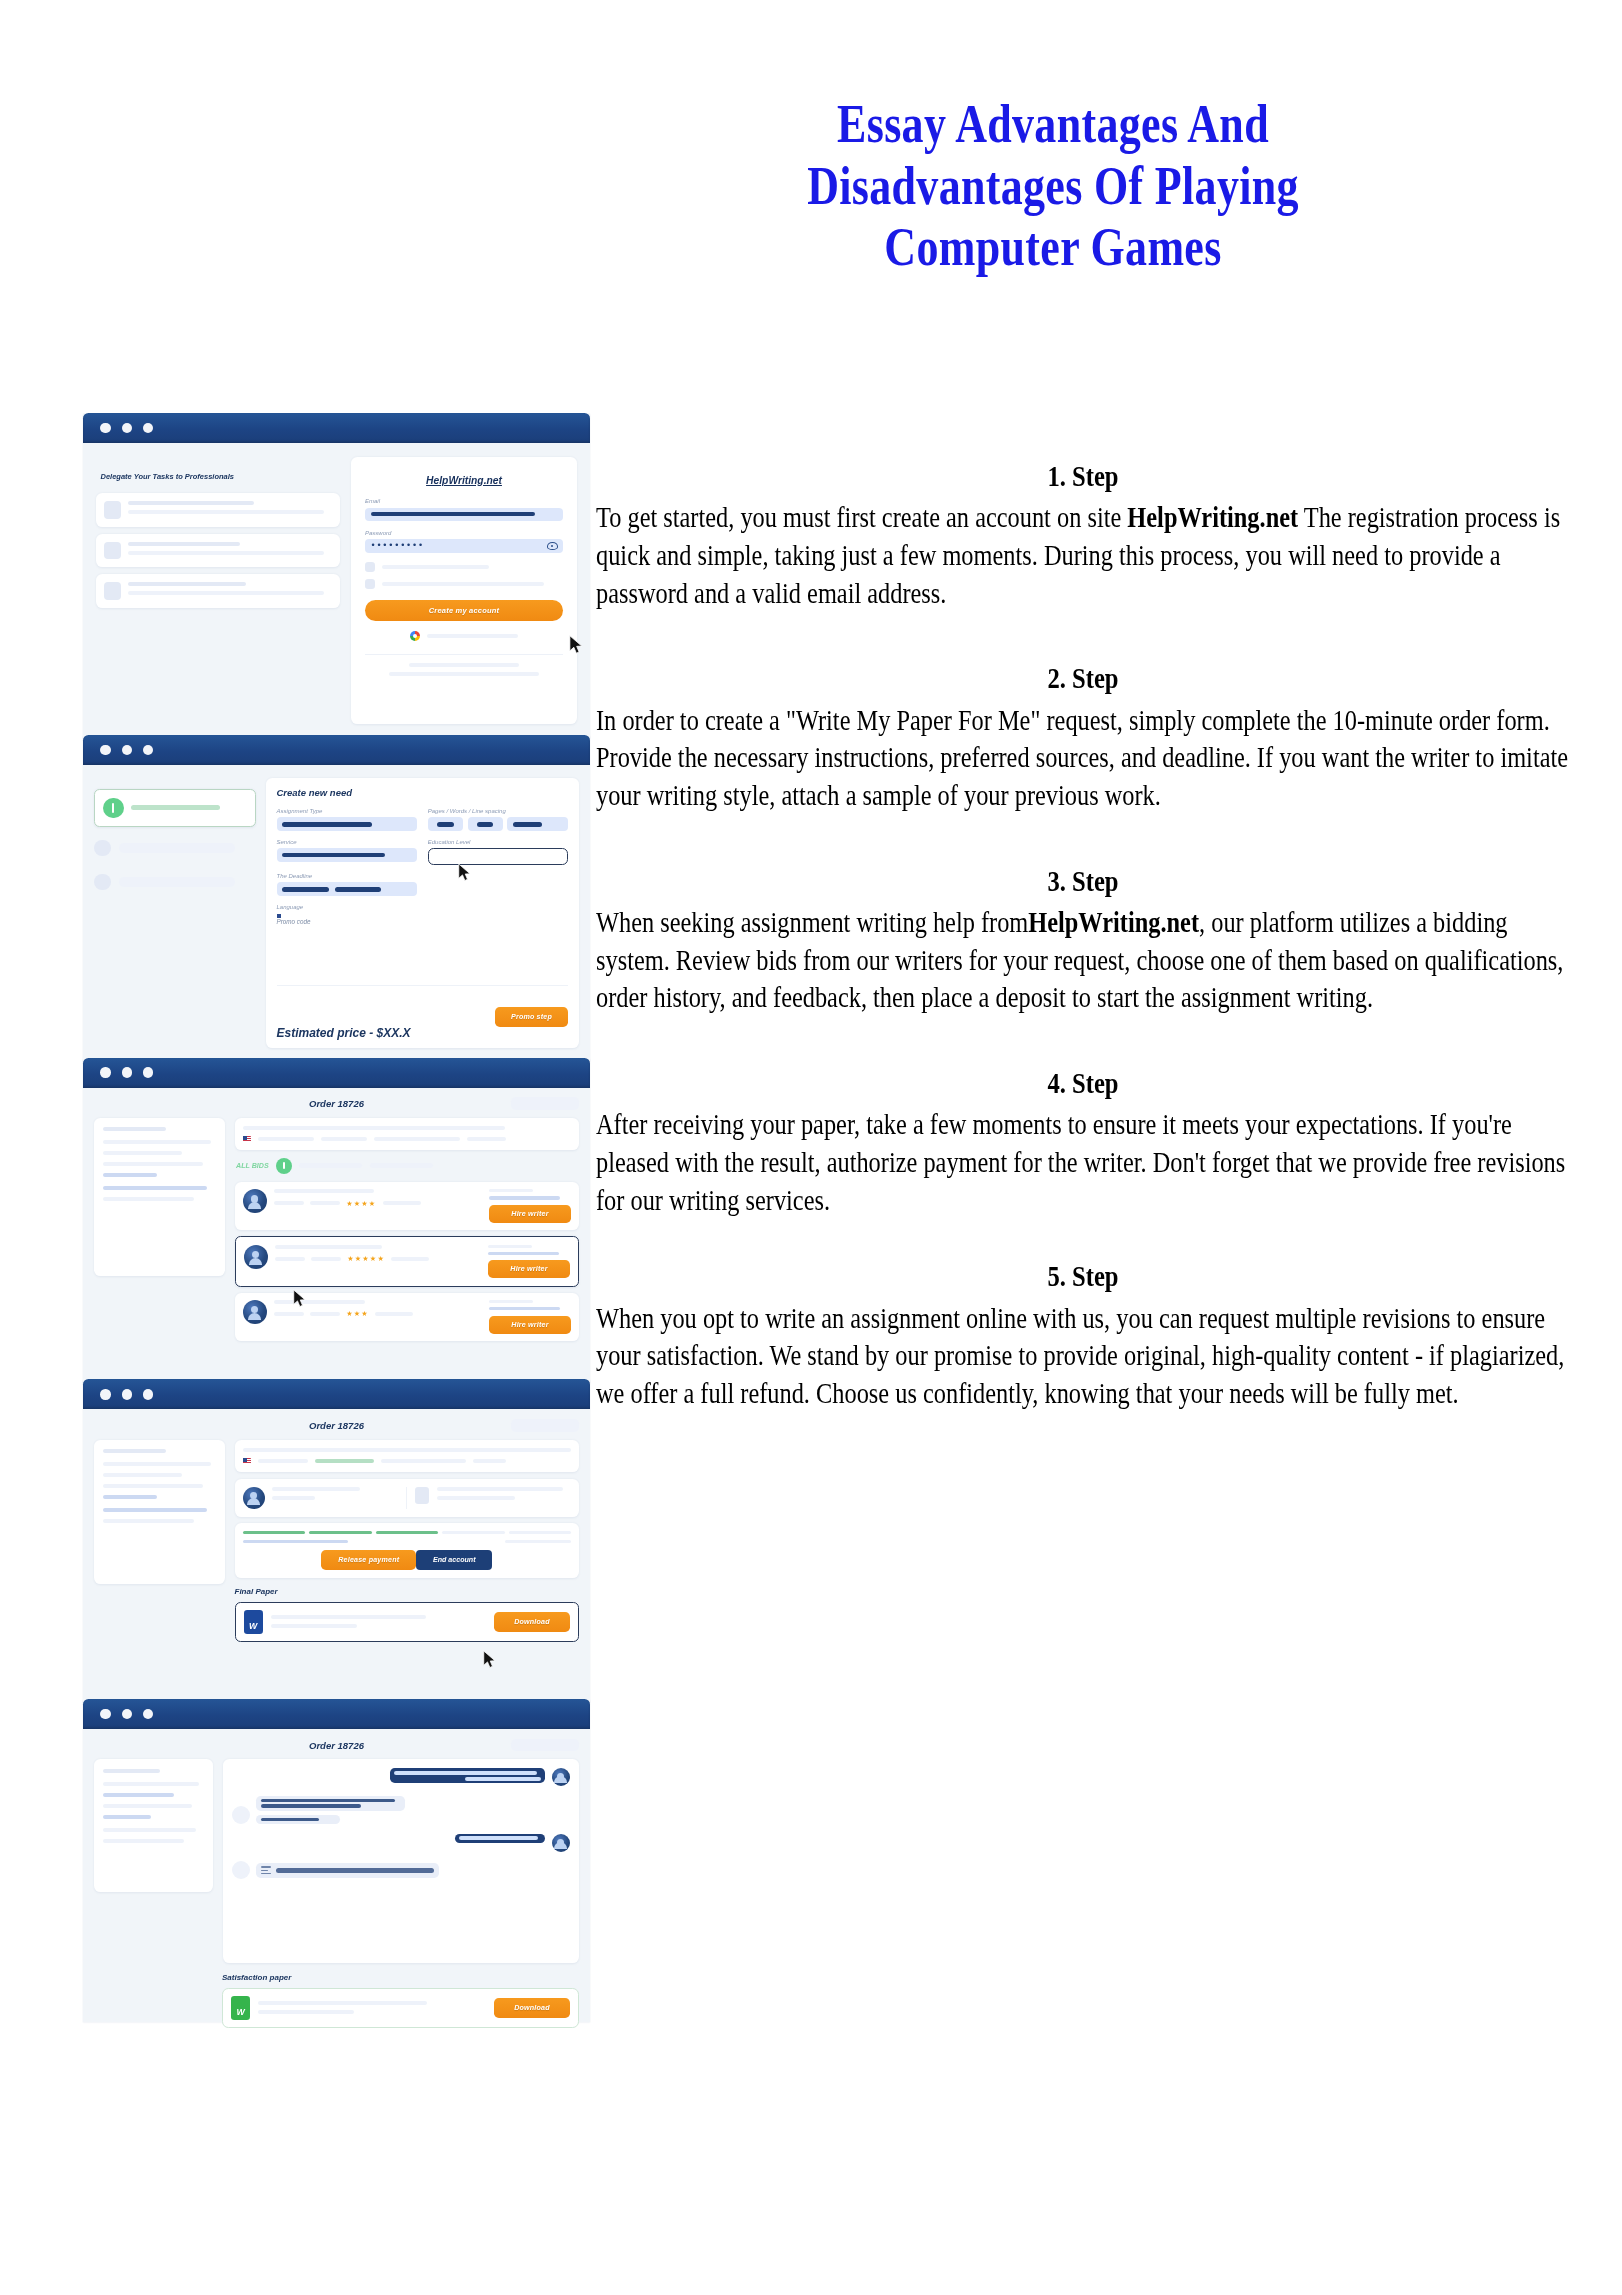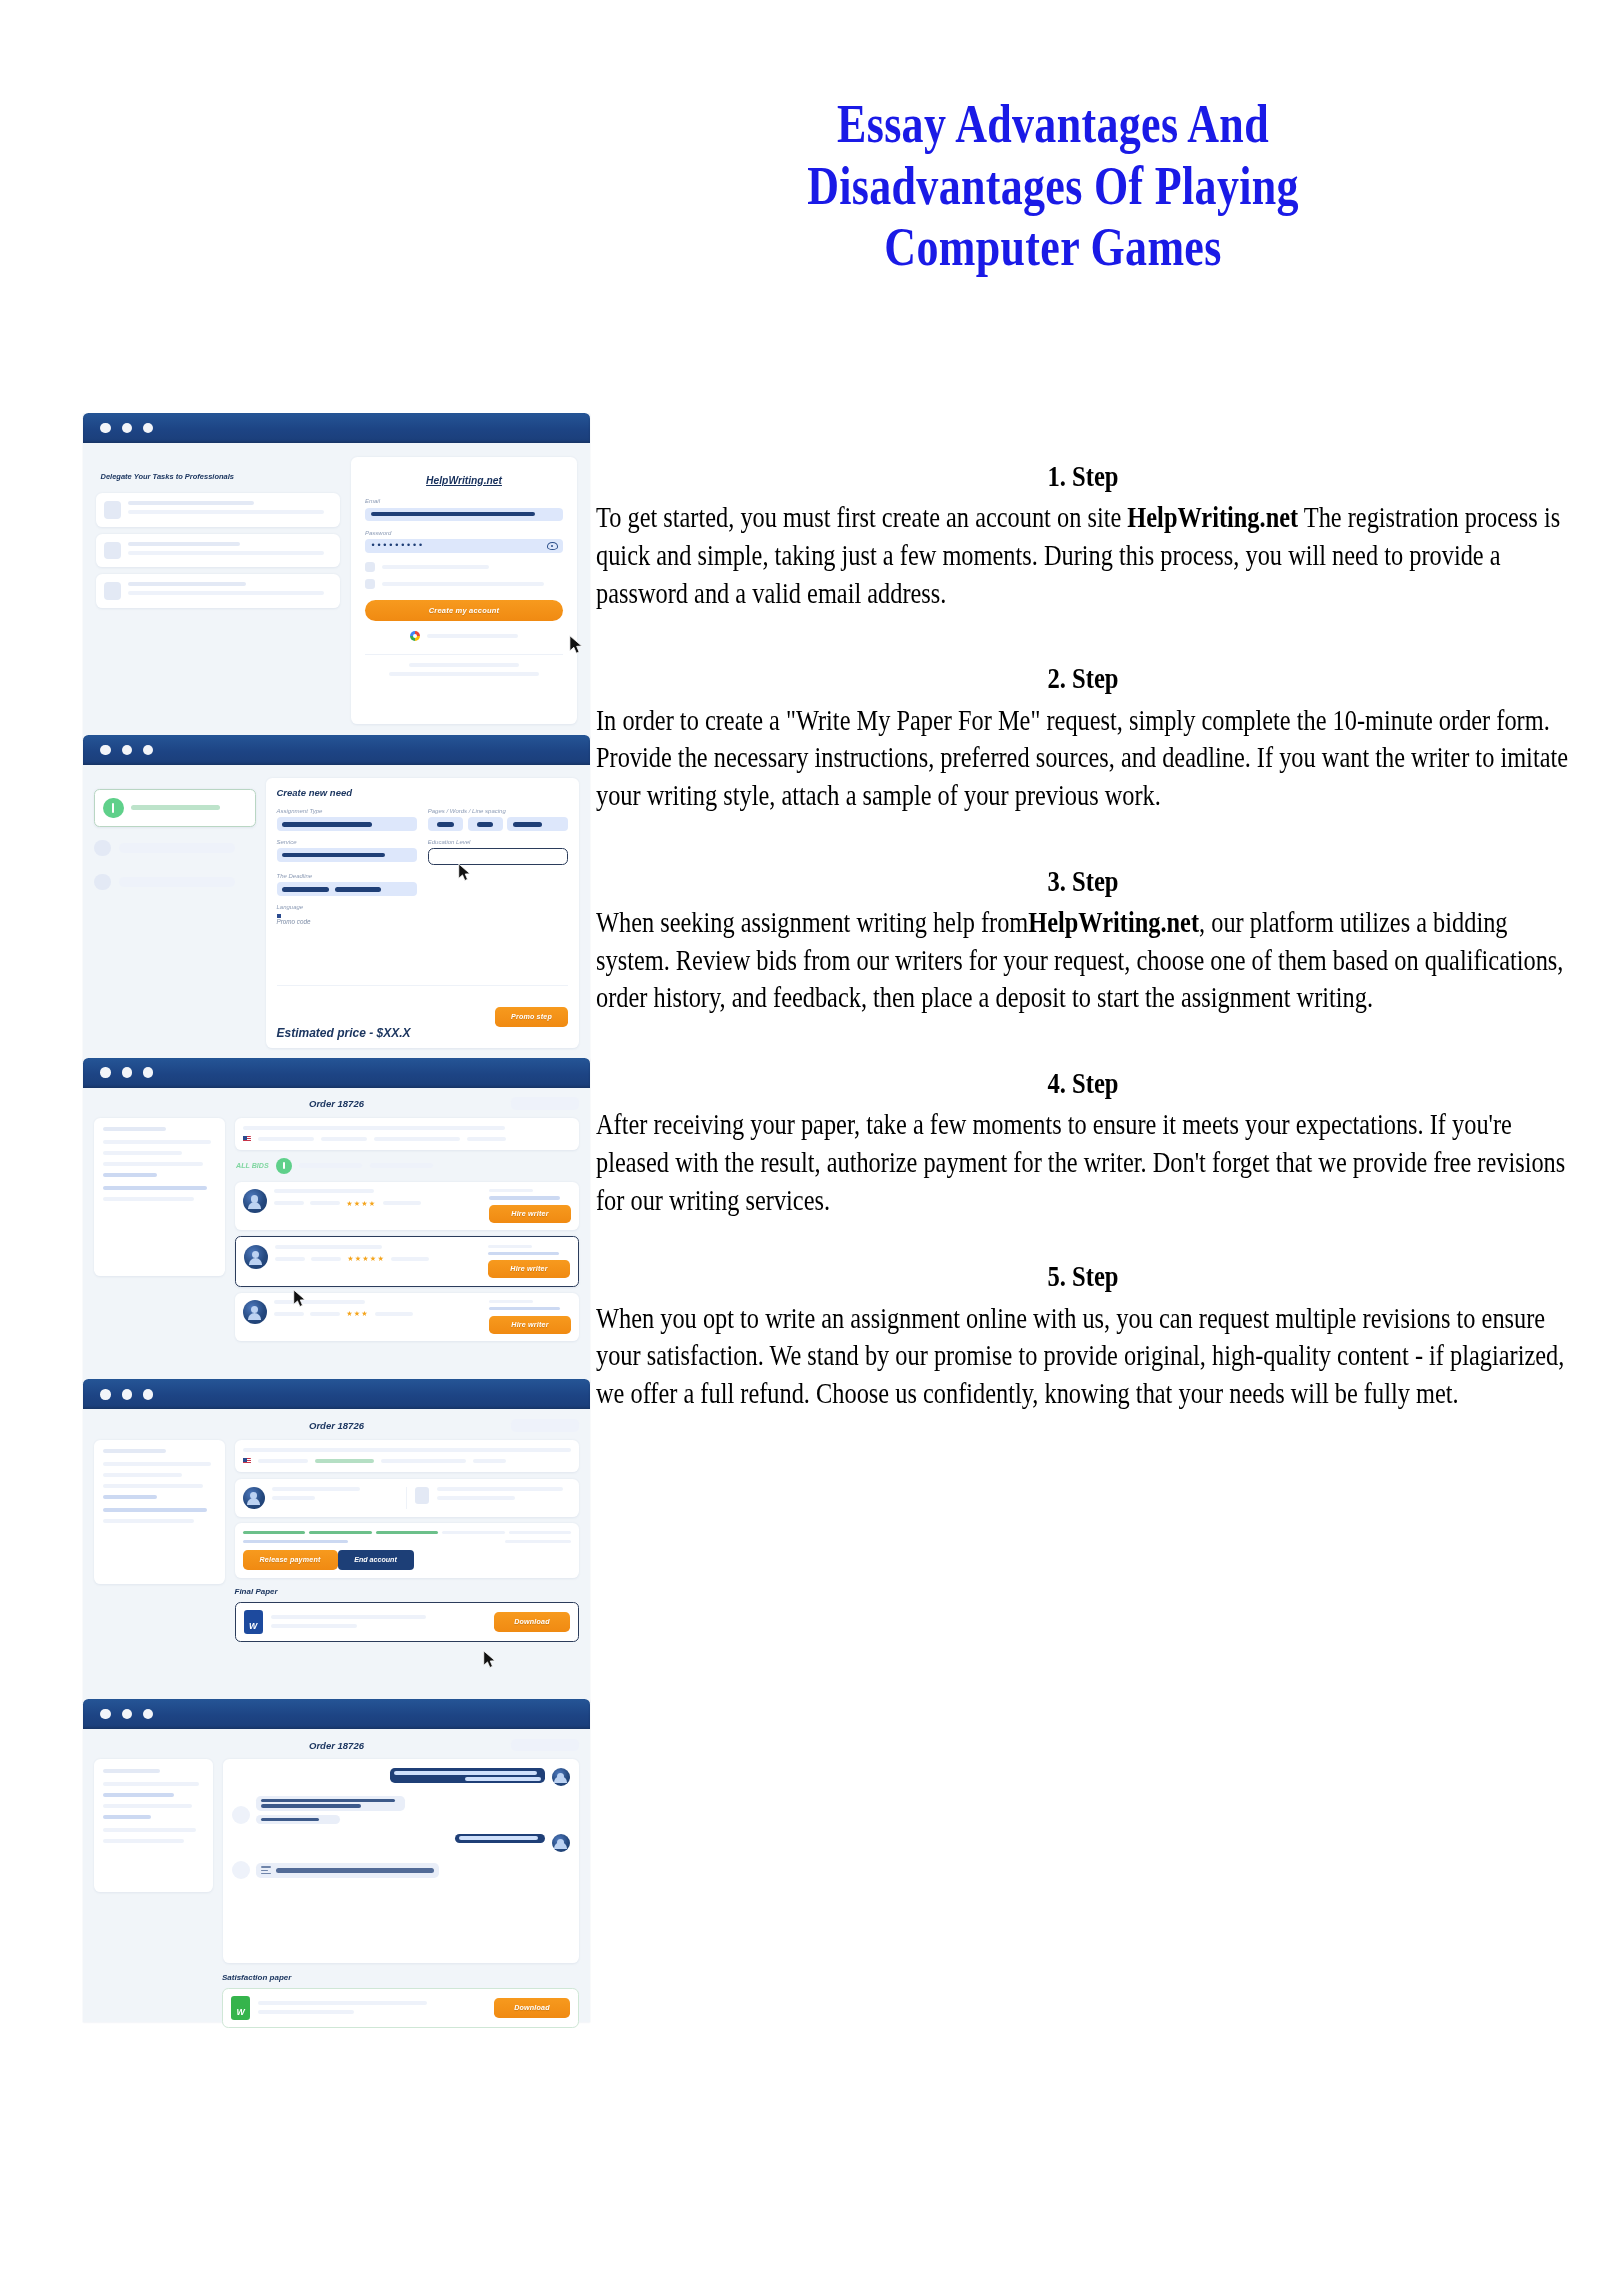--- a/index.html
+++ b/index.html
@@ -453,21 +453,21 @@
               <span class="sk-g" style="height:3.2px;flex:1;"></span>
               <span class="sk-g" style="height:3.2px;flex:1;"></span>
               <span class="sk-g" style="height:3.2px;flex:1;"></span>
               <span class="sk-l" style="height:3.2px;flex:1;"></span>
               <span class="sk-l" style="height:3.2px;flex:1;"></span>
             </span>
             <span style="display:flex;justify-content:space-between;margin-bottom:7.1px;">
               <span class="sk" style="height:3.2px;width:32%;background:#ccd9f2;"></span>
               <span class="sk-l" style="height:3.2px;width:20%;"></span>
             </span>
-            <span style="display:flex;justify-content:flex-start;align-items:center;">
+            <span style="display:flex;justify-content:center;align-items:center;">
               <span class="btn-o" style="width:95px;height:20.6px;">Release payment</span>
               <span class="btn-n" style="width:76px;height:20.6px;">End account</span>
             </span>
           </div>
           <div class="ttl-s" style="margin:8.7px 0 5.5px;">Final Paper</div>
           <div class="outline" style="background:#fff;padding:7.1px 8px;display:flex;gap:8px;align-items:center;position:relative;">
             <span class="wicon">W</span>
             <span style="flex:1;">
               <span class="sk-l" style="height:4px;width:72%;margin-bottom:5.5px;"></span>
               <span class="sk-l" style="height:4px;width:40%;"></span>

